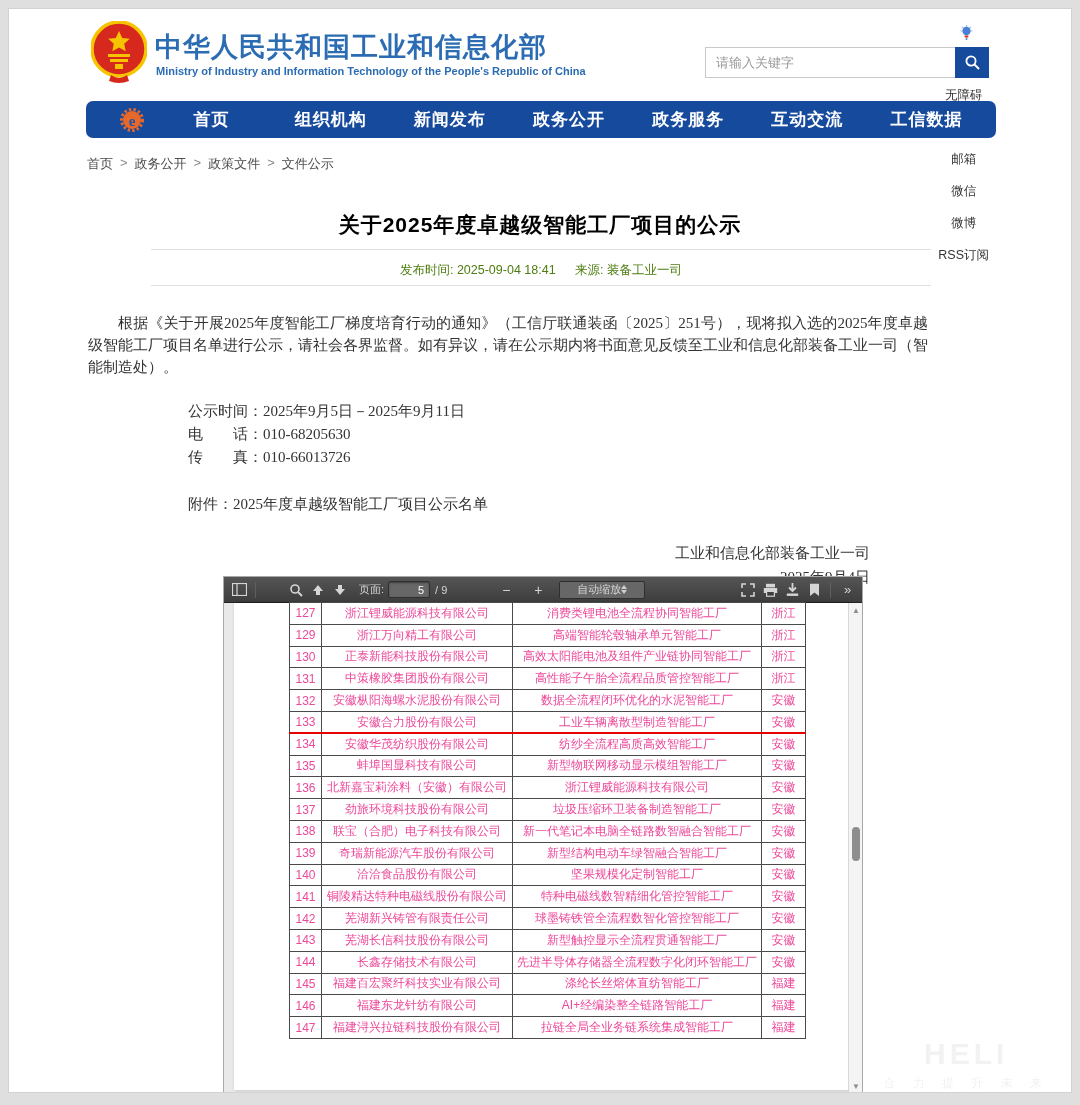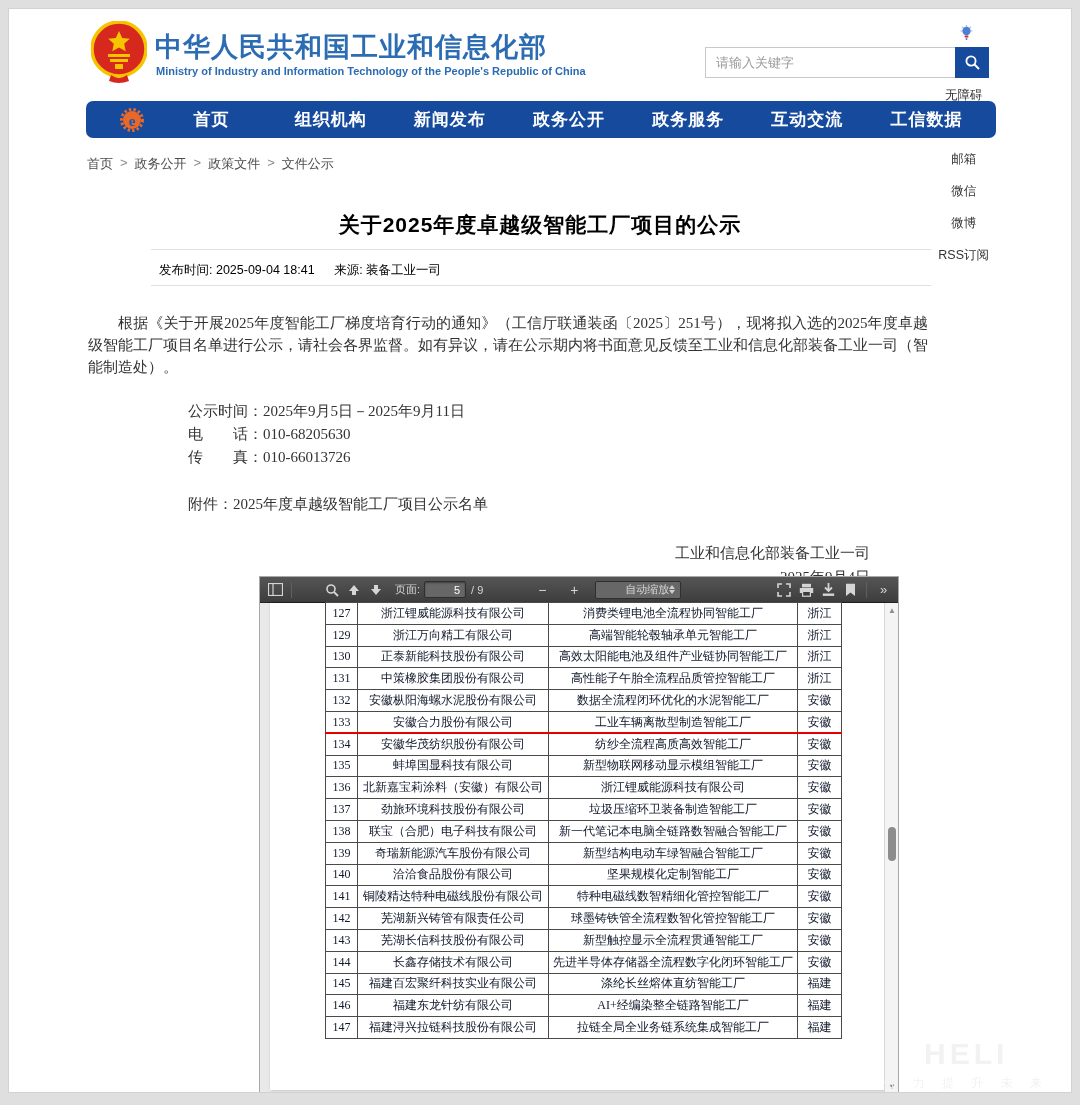--- a/index.html
+++ b/index.html
@@ -34,60 +34,60 @@
 
   
   .breadcrumb { position:absolute; left:78px; top:146px; font-size:13px; color:#4d4d4d; display:flex; gap:7px; }
   .breadcrumb .crumb { cursor:pointer; }
   .breadcrumb .sep { color:#8a8a8a; }
 
   
   .art-title { position:absolute; left:0; top:202px; width:100%; text-align:center;
                font-size:21px; font-weight:bold; color:#000; letter-spacing:1px; }
   .meta-line1 { position:absolute; left:142px; top:240px; width:780px; border-top:1px solid #e0e0e0; }
-  .meta-row { position:absolute; left:142px; top:253px; width:780px; text-align:left;
-              font-size:12.5px; color:#000000; }
+  .meta-row { position:absolute; left:142px; top:253px; width:780px; text-align:center;
+              font-size:12.5px; color:#4d7c0f; }
   .meta-row span { margin:0 8px; }
   .meta-line2 { position:absolute; left:142px; top:276px; width:780px; border-top:1px solid #e0e0e0; }
 
   .art-body { position:absolute; left:79px; top:303px; width:840px;
               font-family:"Liberation Serif","DejaVu Serif",serif; font-size:15px; color:#333; }
   .art-para { text-indent:2em; line-height:22px; text-align:justify; }
   .info-lines { margin-top:22px; margin-left:100px; line-height:23px; }
   .attachment { margin-top:24px; margin-left:100px; line-height:23px; }
   .signature-block { margin-top:25px; text-align:right; padding-right:58px; line-height:24px; }
 
   
   .viewer { position:absolute; left:214px; top:567px; width:640px; height:518px;
-            border:1px solid #a9a9a9; background:#e9e9ea; overflow:hidden;margin-left:36px; }
+            border:1px solid #a9a9a9; background:#e9e9ea; overflow:hidden; }
   .toolbar { height:26px; background:linear-gradient(#555,#3d3d3d); border-bottom:1px solid #222;
              display:flex; align-items:center; padding:0 4px; color:#d5d5d5; font-size:11px; }
   .tb-btn { height:20px; min-width:22px; display:flex; align-items:center; justify-content:center;
             border-radius:2px; cursor:pointer; }
   .tb-sep { width:1px; height:16px; background:#5f5f5f; margin:0 5px; }
   .page-label { margin:0 4px 0 8px; }
   .page-input { width:42px; height:17px; background:#676767; border:1px solid #2f2f2f; border-radius:2px;
                 color:#fff; font-size:11px; text-align:right; padding-right:5px;
                 box-shadow:inset 0 1px 2px rgba(0,0,0,.4); }
   .page-total { margin-left:5px; }
   .tb-center { display:flex; align-items:center; margin-left:48px; }
   .zoom-select { width:86px; height:18px; background:#676767; border:1px solid #2f2f2f; border-radius:2px;
-                 display:flex; align-items:center; justify-content:flex-end; padding:0 5px; margin-left:10px; cursor:pointer; }
+                 display:flex; align-items:center; justify-content:center; padding:0 5px; margin-left:10px; cursor:pointer; }
   .sel-arrows { display:flex; flex-direction:column; gap:1px; }
   .sel-arrows i { display:block; width:0; height:0; border-left:3px solid transparent; border-right:3px solid transparent; }
   .sel-arrows i.up { border-bottom:4px solid #cfcfcf; }
   .sel-arrows i.dn { border-top:4px solid #cfcfcf; }
   .tb-right { margin-left:auto; display:flex; align-items:center; }
   .chev { font-size:13px; letter-spacing:-1px; }
 
   .viewer-body { position:relative; height:491px; }
   .pdf-page { position:absolute; left:10px; top:0; width:618px; height:487px; background:#fff;
               box-shadow:1px 0 3px rgba(0,0,0,.25); }
   .pdf-table { position:absolute; left:55px; top:-1px; border-collapse:collapse; table-layout:fixed;
-               font-family:Liberation Serif, serif; font-size:12px; color:#0f172a; }
+               font-family:Liberation Sans, sans-serif; font-size:12px; color:#ec4899; }
   .pdf-table td { border:1px solid #4a4a4a; text-align:center; height:21.8px; padding:0 4px;
                   overflow:hidden; white-space:nowrap; }
   .pdf-table tr.highlight td { border-bottom:2.5px solid #e60000; }
 
   .scrollbar { position:absolute; right:0; top:0; width:14px; height:491px; background:#f4f4f4;
                border-left:1px solid #d8d8d8; }
   .sb-arrow { position:absolute; left:0; width:14px; text-align:center; font-size:8px; color:#8d8d8d; cursor:pointer; }
   .sb-thumb { position:absolute; left:3px; top:224px; width:8px; height:34px; background:#8d8d8d; border-radius:4px; cursor:pointer; }
 
   

